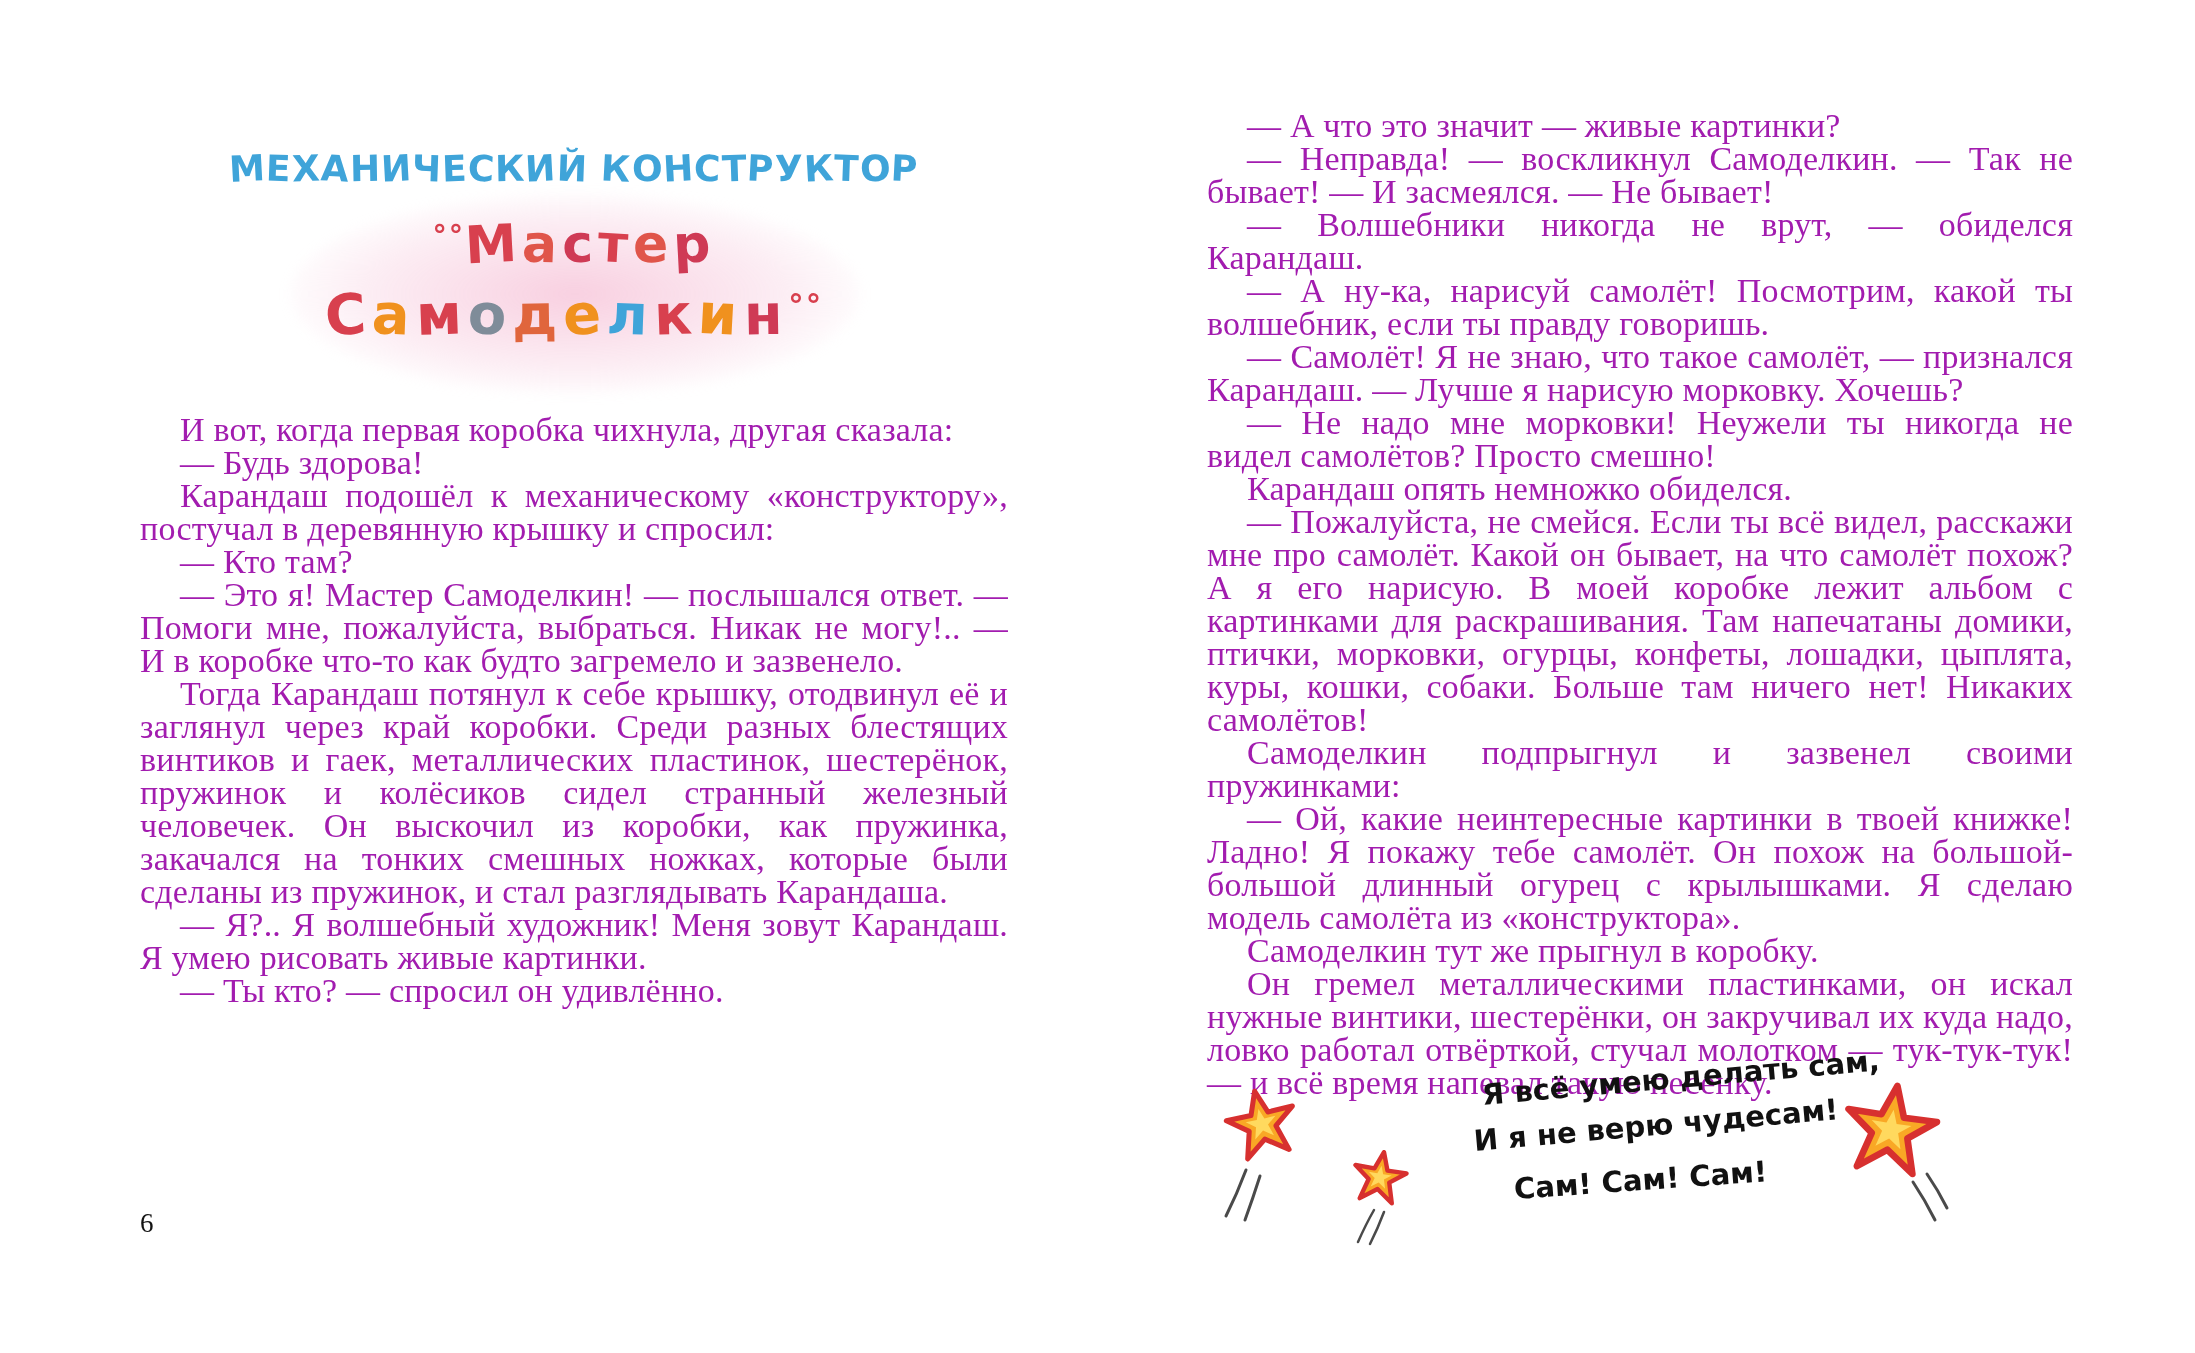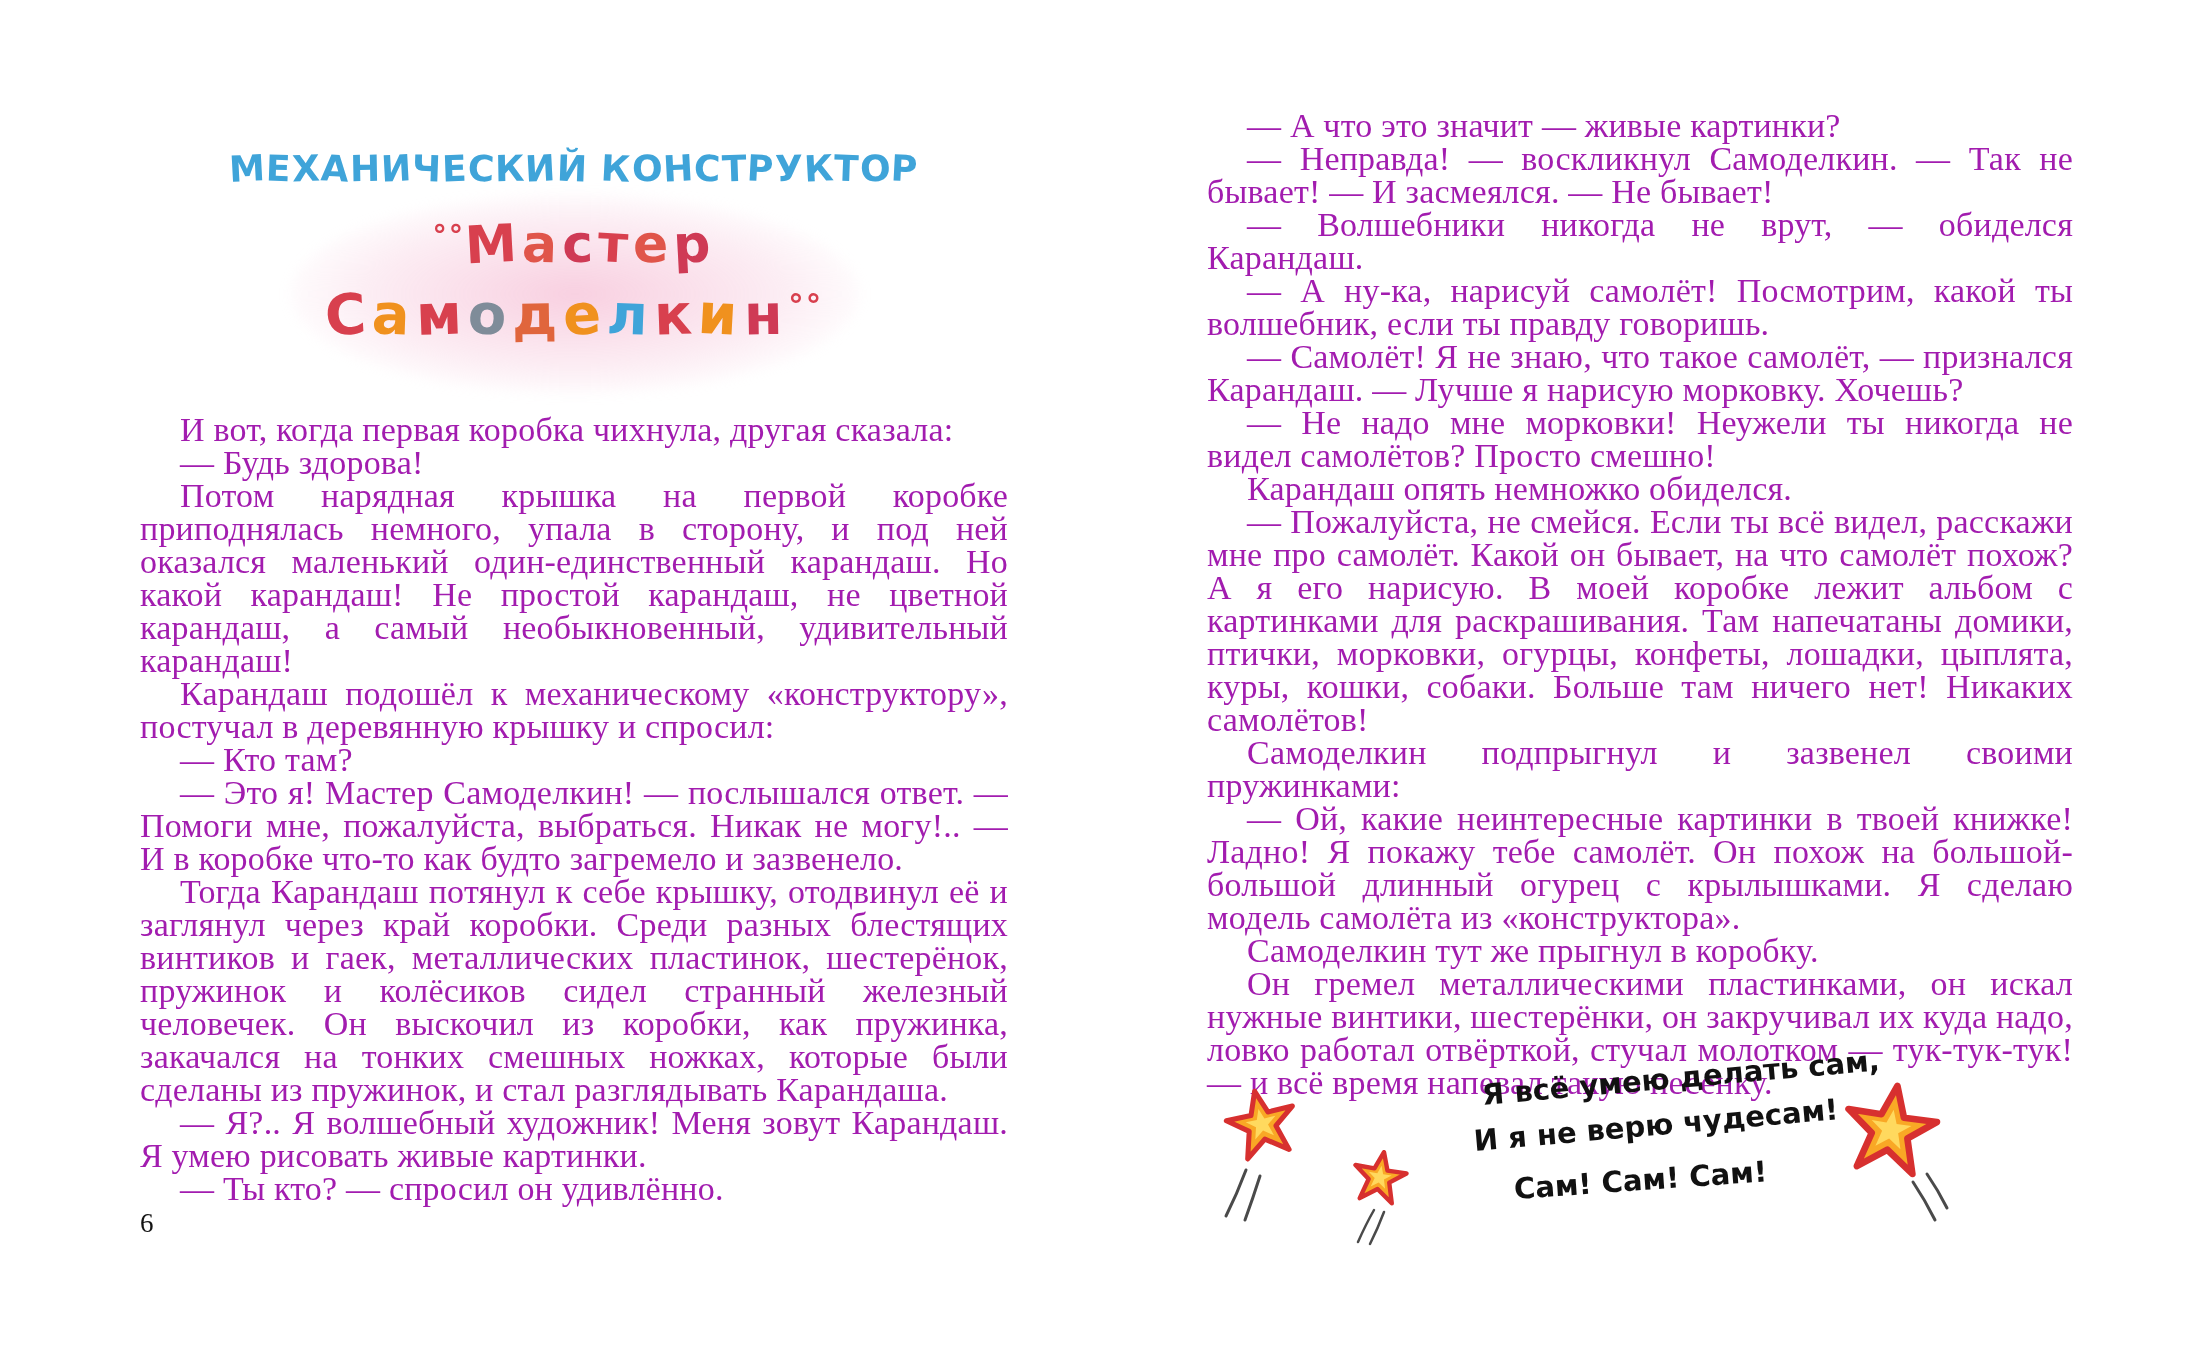--- a/index.html
+++ b/index.html
@@ -154,21 +154,20 @@
         <span class="quote">°°</span><span><span class="ch" style="color:#d8404e;transform:rotate(-3deg)">М</span><span class="ch" style="color:#e0554a;transform:rotate(2deg)">а</span><span class="ch" style="color:#cf3a55;transform:rotate(-2deg)">с</span><span class="ch" style="color:#d8404e;transform:rotate(3deg)">т</span><span class="ch" style="color:#e0554a;transform:rotate(-1deg)">е</span><span class="ch" style="color:#cf3a55;transform:rotate(-3deg)">р</span></span>
       </div>
       <div class="title-word2">
         <span><span class="ch" style="color:#d8404e;transform:rotate(-3deg)">С</span><span class="ch" style="color:#f0911e;transform:rotate(2deg)">а</span><span class="ch" style="color:#d8404e;transform:rotate(-2deg)">м</span><span class="ch" style="color:#7f8c99;transform:rotate(3deg)">о</span><span class="ch" style="color:#e0653c;transform:rotate(-1deg)">д</span><span class="ch" style="color:#f0911e;transform:rotate(-3deg)">е</span><span class="ch" style="color:#3fa4d9;transform:rotate(2deg)">л</span><span class="ch" style="color:#d8404e;transform:rotate(-2deg)">к</span><span class="ch" style="color:#f0911e;transform:rotate(3deg)">и</span><span class="ch" style="color:#cf3a55;transform:rotate(-1deg)">н</span></span><span class="quote">°°</span>
       </div>
     </div>
 
     <div class="body-text body-left">
       <p>И вот, когда первая коробка чихнула, другая сказала:</p>
       <p>— Будь здорова!</p>
-      <p>Потом нарядная крышка на первой коробке приподнялась немного, упала в сторону, и под ней оказался маленький один-единственный карандаш. Но какой карандаш! Не простой карандаш, не цветной карандаш, а самый необыкновенный, удивительный карандаш!</p>
       <p>Карандаш подошёл к механическому «конструктору», постучал в деревянную крышку и спросил:</p>
       <p>— Кто там?</p>
       <p>— Это я! Мастер Самоделкин! — послышался ответ. — Помоги мне, пожалуйста, выбраться. Никак не могу!.. — И в коробке что-то как будто загремело и зазвенело.</p>
       <p>Тогда Карандаш потянул к себе крышку, отодвинул её и заглянул через край коробки. Среди разных блестящих винтиков и гаек, металлических пластинок, шестерёнок, пружинок и колёсиков сидел странный железный человечек. Он выскочил из коробки, как пружинка, закачался на тонких смешных ножках, которые были сделаны из пружинок, и стал разглядывать Карандаша.</p>
       <p>— Я?.. Я волшебный художник! Меня зовут Карандаш. Я умею рисовать живые картинки.</p>
       <p>— Ты кто? — спросил он удивлённо.</p>
     </div>
 
     <div class="page-number">6</div>
   </div>

